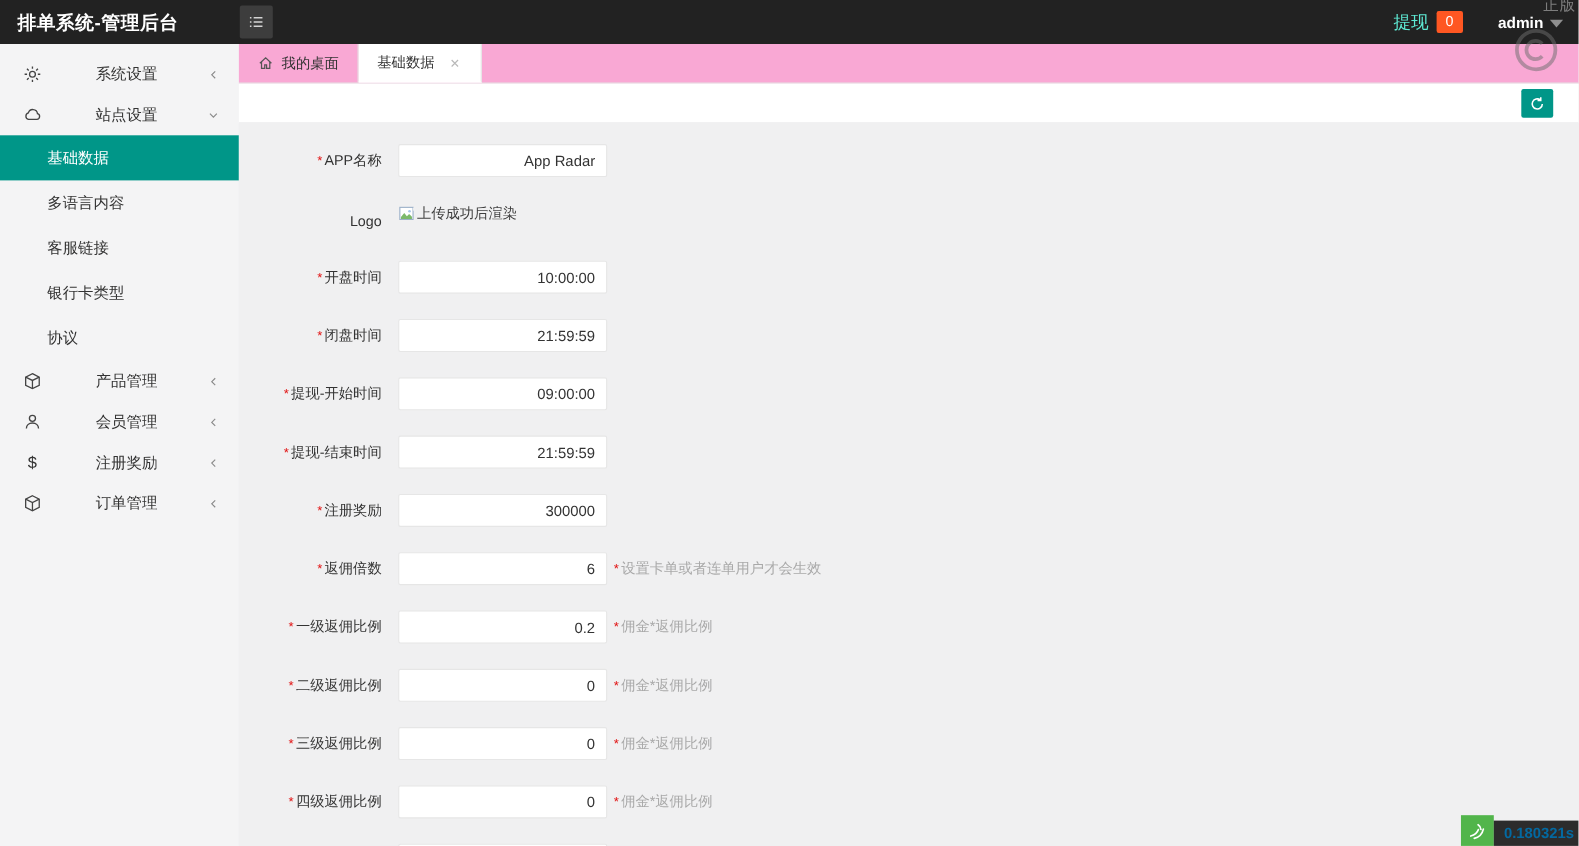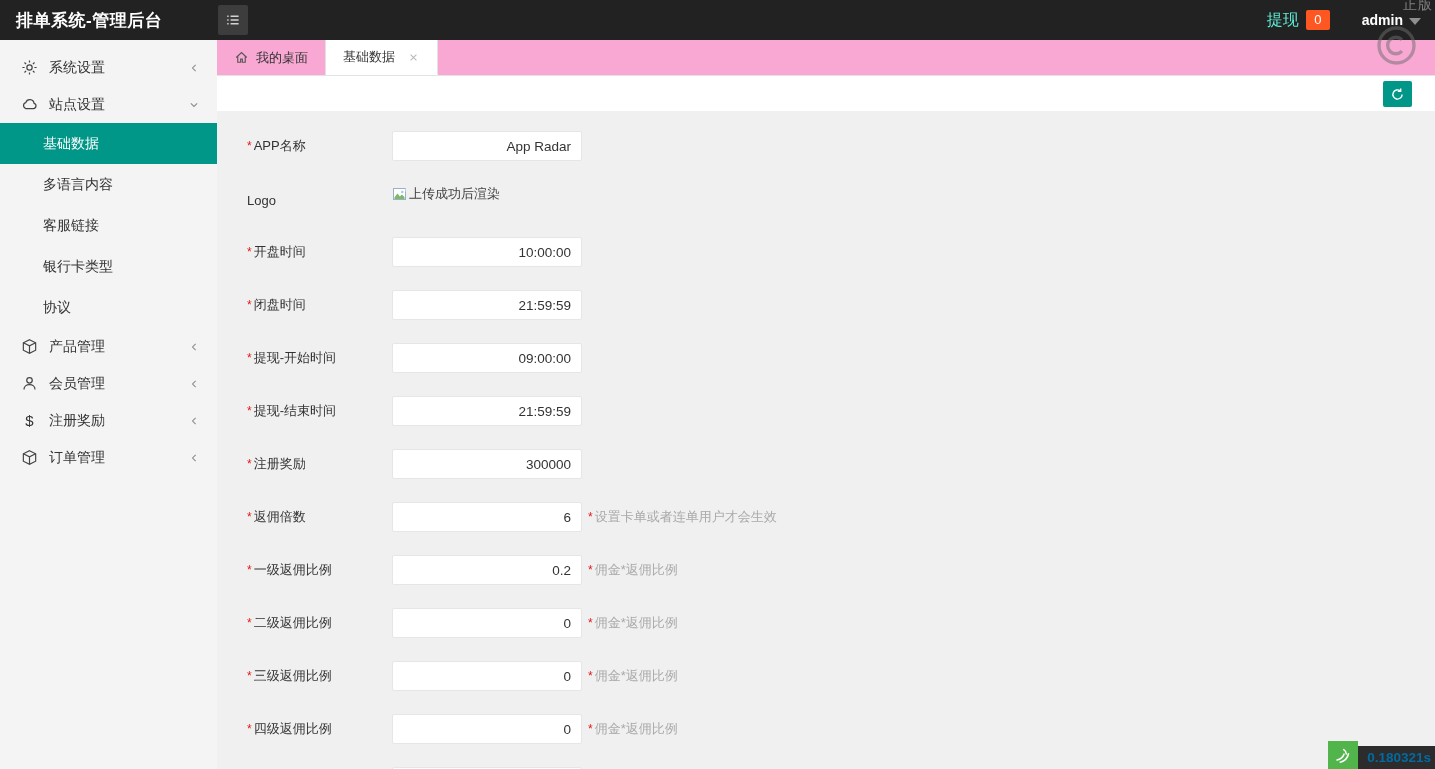--- a/index.html
+++ b/index.html
@@ -15,21 +15,21 @@
     color:#fff;font-size:13px;padding:0 2px;cursor:pointer;background:#ff5722;}
   .username{color:#fff;font-weight:700;font-size:14px;margin-left:32px;cursor:pointer;}
   .caret{width:0;height:0;border-left:6px solid transparent;border-right:6px solid transparent;
     border-top:7px solid #8f8f8f;margin-left:6px;margin-top:3px;}
   
   .sidebar{position:fixed;top:40px;left:0;bottom:0;width:217px;background:#f4f4f5;z-index:5;}
   .sidebar nav{padding-top:9px;}
   .side-item{height:37px;display:flex;align-items:center;padding:0 16px 0 21px;font-size:14px;color:#333;cursor:pointer;}
   .s-icon{width:17px;height:17px;margin-right:11px;display:inline-flex;align-items:center;justify-content:center;}
   .s-icon svg{width:17px;height:17px;}
-  .s-lbl{flex:1;}
+  .s-lbl{flex:1;margin-left:38px;}
   .s-chev{width:14px;height:14px;display:inline-flex;}
   .s-chev svg{width:14px;height:14px;}
   .dollar{font-size:15px;color:#333;font-weight:400;}
   .sub-item{height:41px;line-height:41px;padding-left:43px;font-size:14px;color:#333;cursor:pointer;}
   .sub-item.active{color:#fff;}
   
   .main{position:fixed;top:40px;left:217px;right:0;bottom:0;}
   .tabbar{height:35px;background:#f9a8d4;border-bottom:1px solid #e3e3e4;display:flex;}
   .tab{display:flex;align-items:center;padding:0 17px;font-size:13px;color:#333;
     border-right:1px solid #e2e2e2;cursor:pointer;height:35px;box-sizing:border-box;}
@@ -38,21 +38,21 @@
   .t-icon svg{width:15px;height:15px;}
   .t-close{width:13px;height:13px;margin-left:12px;display:inline-flex;cursor:pointer;}
   .t-close svg{width:13px;height:13px;}
   .toolbar{height:36px;background:#fff;position:relative;}
   .refresh-btn{position:absolute;top:5px;right:23px;width:29px;height:26px;border:none;border-radius:2px;
     display:flex;align-items:center;justify-content:center;cursor:pointer;background:#009688;padding:0;}
   .refresh-btn svg{width:15px;height:15px;}
   .content{position:absolute;top:71px;left:0;right:0;bottom:0;overflow:hidden;padding-top:20px;background:#f0f0f1;}
   
   .form-row{display:flex;align-items:flex-start;height:30px;margin-bottom:23px;}
-  .f-label{width:130px;font-size:13px;color:#333;line-height:30px;white-space:nowrap;margin-left:30px;}
+  .f-label{width:130px;text-align:right;font-size:13px;color:#333;line-height:30px;white-space:nowrap;}
   .req{color:#e21717;margin-right:2px;font-size:12px;}
   .f-ctrl{margin-left:15px;}
   .f-input{width:168px;height:28px;border:1px solid #e6e6e6;border-radius:2px;padding:0 10px;
     font-size:13.5px;color:#333;background:#fff;font-family:inherit;outline:none;text-align:right;}
   .f-hint{margin-left:6px;line-height:30px;font-size:13px;color:#a9a9a9;white-space:nowrap;}
   .logo-row{height:33px;margin-bottom:20px;}
   .logo-row .f-label{line-height:33px;}
   .img-ctrl{display:flex;align-items:flex-start;margin-top:2px;}
   .bimg{width:16px;height:16px;display:inline-flex;}
   .bimg svg{width:16px;height:16px;}

